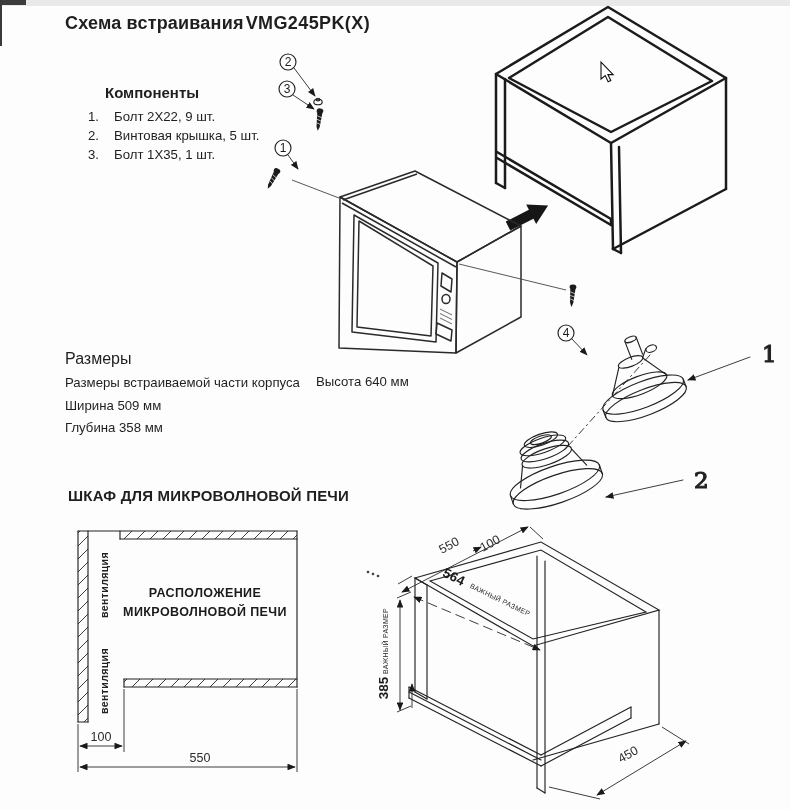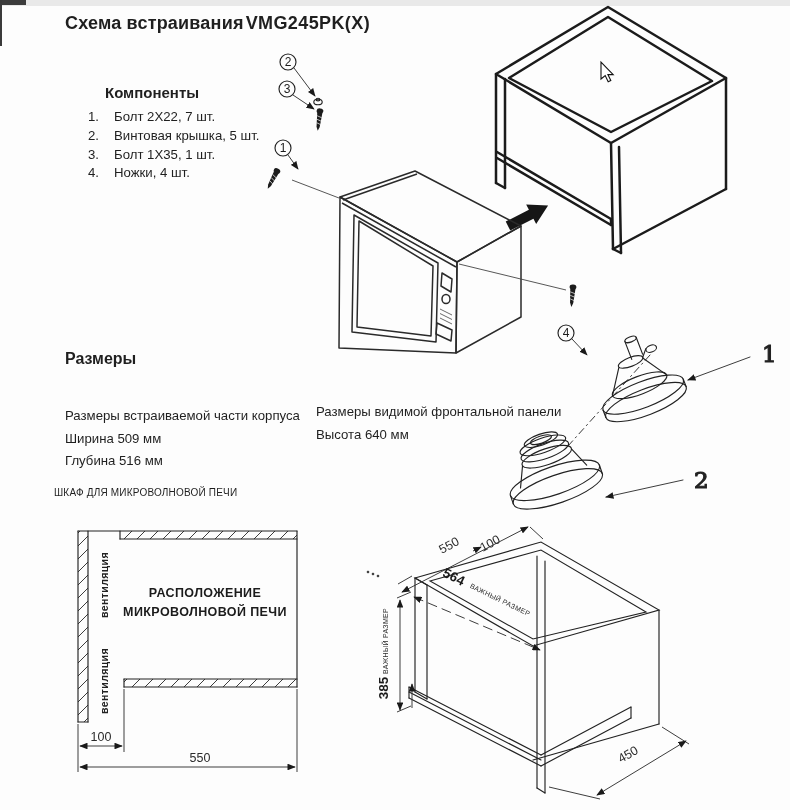--- a/index.html
+++ b/index.html
@@ -12,27 +12,27 @@
   .abs{position:absolute;}
   .topband{left:0;top:0;width:790px;height:6px;background:#e9e9e9;}
   .topband-dark{left:0;top:0;width:26px;height:5px;background:#3c3c3c;}
   .left-mark{left:0;top:0;width:2px;height:46px;background:#3a3a3a;}
   .title{left:65px;top:13px;font-size:18px;font-weight:700;letter-spacing:.2px;white-space:nowrap;}
   .title .model{font-weight:700;margin-left:2px;letter-spacing:.4px;}
   .h-comp{left:65px;top:84px;font-size:15px;font-weight:700;margin-left:40px;}
   .comp-list{left:88px;top:108px;font-size:13.2px;line-height:18.8px;}
   .comp-row{white-space:nowrap;}
   .comp-row .num{display:inline-block;width:26px;}
-  .h-dims{left:65px;top:350px;font-size:16px;font-weight:700;}
+  .h-dims{left:65px;top:350px;font-size:16px;font-weight:400;}
   .dims-col{font-size:13.2px;}
   .col-left{left:65px;top:375px;}
   .col-right{left:316px;top:371px;}
-  .dims-title{margin-bottom:5px;white-space:nowrap;margin-top:33px;}
+  .dims-title{margin-bottom:5px;white-space:nowrap;}
   .dims-line{line-height:21.8px;white-space:nowrap;}
-  .h-cab{left:54px;top:487px;font-size:10px;font-weight:400;letter-spacing:.2px;}
+  .h-cab{left:68px;top:487px;font-size:15px;font-weight:700;letter-spacing:.2px;}
   svg.art{position:absolute;left:0;top:0;}
   svg.art .ln{stroke:#222;stroke-width:1.15;fill:none;stroke-linecap:round;}
   svg.art .thick{stroke:#1b1b1b;stroke-width:2.5;fill:none;stroke-linejoin:round;stroke-linecap:round;}
   svg.art .mw{stroke:#2a2a2a;stroke-width:1.5;fill:none;stroke-linejoin:round;}
   svg.art .thin{stroke:#444;stroke-width:.9;fill:none;}
   svg.art .dim{stroke:#333;stroke-width:.95;fill:none;}
   svg.art text{fill:#1f1f1f;font-family:"Liberation Sans","DejaVu Sans",sans-serif;}
   svg.art .dimtxt{font-size:12.5px;fill:#2b2b2b;}
   svg.art .dimbold{font-size:13.5px;font-weight:700;fill:#1a1a1a;}
   svg.art .note{font-size:7px;fill:#2b2b2b;letter-spacing:.3px;}
@@ -48,36 +48,34 @@
 <div class="abs topband-dark"></div>
 <div class="abs left-mark"></div>
 
 <div class="abs title">
   <span>Схема встраивания</span><span class="model">VMG245PK(X)</span>
 </div>
 
 <div class="abs h-comp">Компоненты</div>
 
 <div class="abs comp-list">
-  <div class="comp-row"><span class="num">1.</span><span>Болт 2X22, 7 шт.</span></div>
+  <div class="comp-row"><span class="num">1.</span><span>Болт 2X22, 9 шт.</span></div>
   <div class="comp-row"><span class="num">2.</span><span>Винтовая крышка, 5 шт.</span></div>
   <div class="comp-row"><span class="num">3.</span><span>Болт 1X35, 1 шт.</span></div>
-  <div class="comp-row"><span class="num">4.</span><span>Ножки, 4 шт.</span></div>
 </div>
 
 <div class="abs h-dims">Размеры</div>
 
 <div class="abs dims-col col-left">
   <div class="dims-title">Размеры встраиваемой части корпуса</div>
   <div class="dims-line">Ширина 509 мм</div>
-  <div class="dims-line">Глубина 516 мм</div>
+  <div class="dims-line">Глубина 358 мм</div>
 </div>
 
 <div class="abs dims-col col-right">
-  <div class="dims-title">Размеры видимой фронтальной панели</div>
   <div class="dims-line">Высота 640 мм</div>
 </div>
 
 <div class="abs h-cab">ШКАФ ДЛЯ МИКРОВОЛНОВОЙ ПЕЧИ</div>
 
 <svg class="art" width="790" height="810" viewBox="0 0 790 810">
   <defs>
     <pattern id="hatch" width="13" height="13" patternUnits="userSpaceOnUse">
       <line x1="0" y1="13" x2="13" y2="0" stroke="#3d3d3d" stroke-width="1"></line>
     </pattern>

